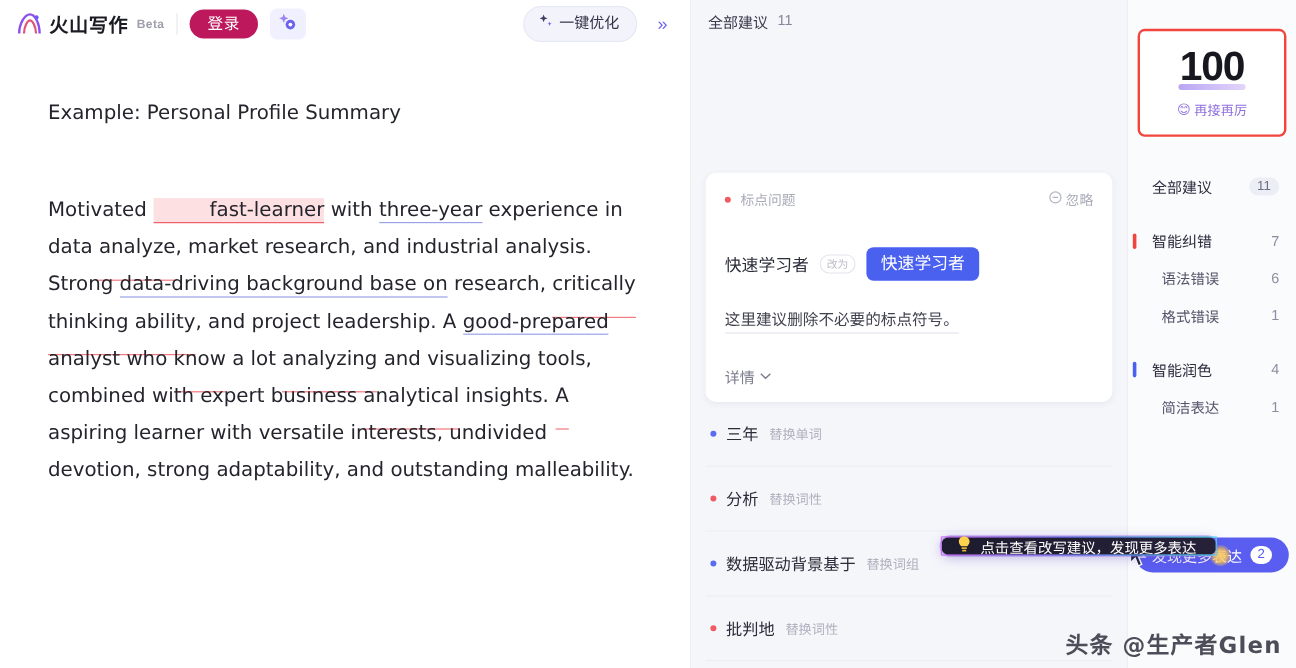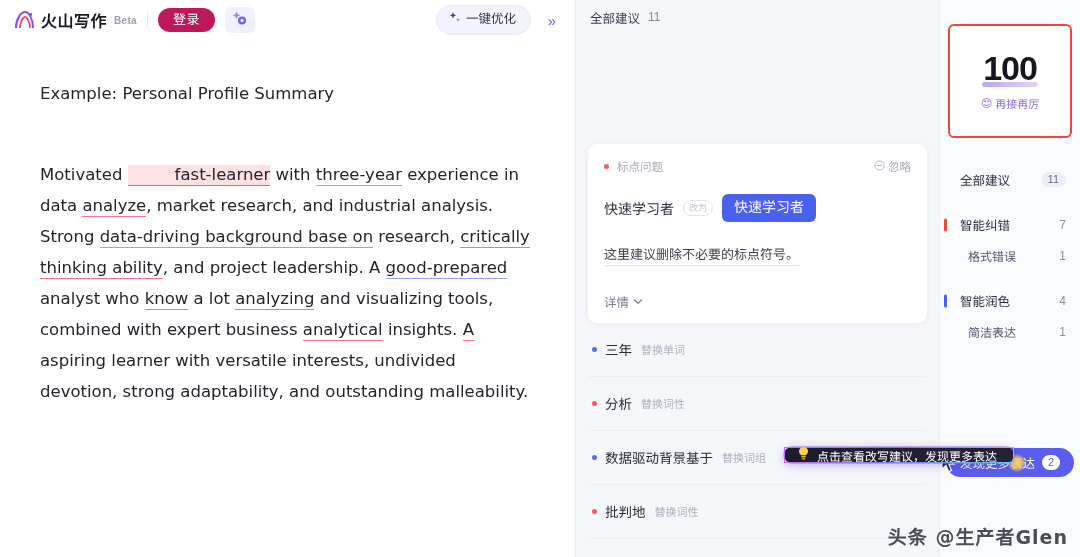--- a/index.html
+++ b/index.html
@@ -103,21 +103,21 @@
     font-family: "DejaVu Sans", "Liberation Sans", sans-serif;
   }
   .doc-body {
     font-size: 16.5px;
     line-height: 31px;
     color: #24242c;
     font-family: "DejaVu Sans", "Liberation Sans", sans-serif;
   }
   .mk-red {
     border-bottom: 1.5px solid #f3787f;
-    padding-bottom: 1px;
+    padding-bottom: 18px;
   }
   .mk-red-hl {
     background: #fde0e2;
     border-bottom: 1.5px solid #ef5f68;
     padding-bottom: 1px;
     padding-left: 47px;
   }
   .mk-blue {
     border-bottom: 1.5px solid #9aa3e8;
     padding-bottom: 1px;
@@ -150,21 +150,21 @@
   }
   .sugg-card {
     background: #fff;
     border-radius: 9px;
     box-shadow: 0 1px 5px rgba(70,72,110,.07);
     padding: 14px 16px 12px;
     margin-top: 110px;
   }
   .card-row1 {
     display: flex; align-items: center;
-    margin-bottom: 20px;
+    margin-bottom: 32px;
   }
   .dot {
     width: 5px; height: 5px; border-radius: 50%;
     flex: 0 0 auto; margin-right: 8px;
   }
   .dot.red { background: #f05a63; }
   .dot.blue { background: #5b6cf0; }
   .card-type {
     font-size: 11.5px; color: #a9abb8;
     flex: 1 1 auto;
@@ -259,21 +259,21 @@
     height: 557px;
     background: #fafbfd;
     position: relative;
     display: flex;
     flex-direction: column;
     align-items: center;
   }
   .score-box {
     margin-top: 24px;
     width: 124px;
-    height: 114px;
+    height: 90px;
     background: #fff;
     border: 2.5px solid #f2453d;
     border-radius: 6px;
     display: flex; flex-direction: column;
     align-items: center; justify-content: center;
     gap: 2px;
     position: relative;
   }
   .score-num {
     font-size: 34px;
@@ -527,20 +527,24 @@
         <span class="cat-count pill">11</span>
       </div>
       <div class="cat-gap"></div>
 
       <div class="cat-row">
         <span class="bar red"></span>
         <span class="cat-name">智能纠错</span>
         <span class="cat-count">7</span>
       </div>
       <div class="cat-row sub">
+        <span class="cat-name">语法错误</span>
+        <span class="cat-count">6</span>
+      </div>
+      <div class="cat-row sub">
         <span class="cat-name">格式错误</span>
         <span class="cat-count">1</span>
       </div>
       <div class="cat-gap"></div>
 
       <div class="cat-row">
         <span class="bar blue"></span>
         <span class="cat-name">智能润色</span>
         <span class="cat-count">4</span>
       </div>

